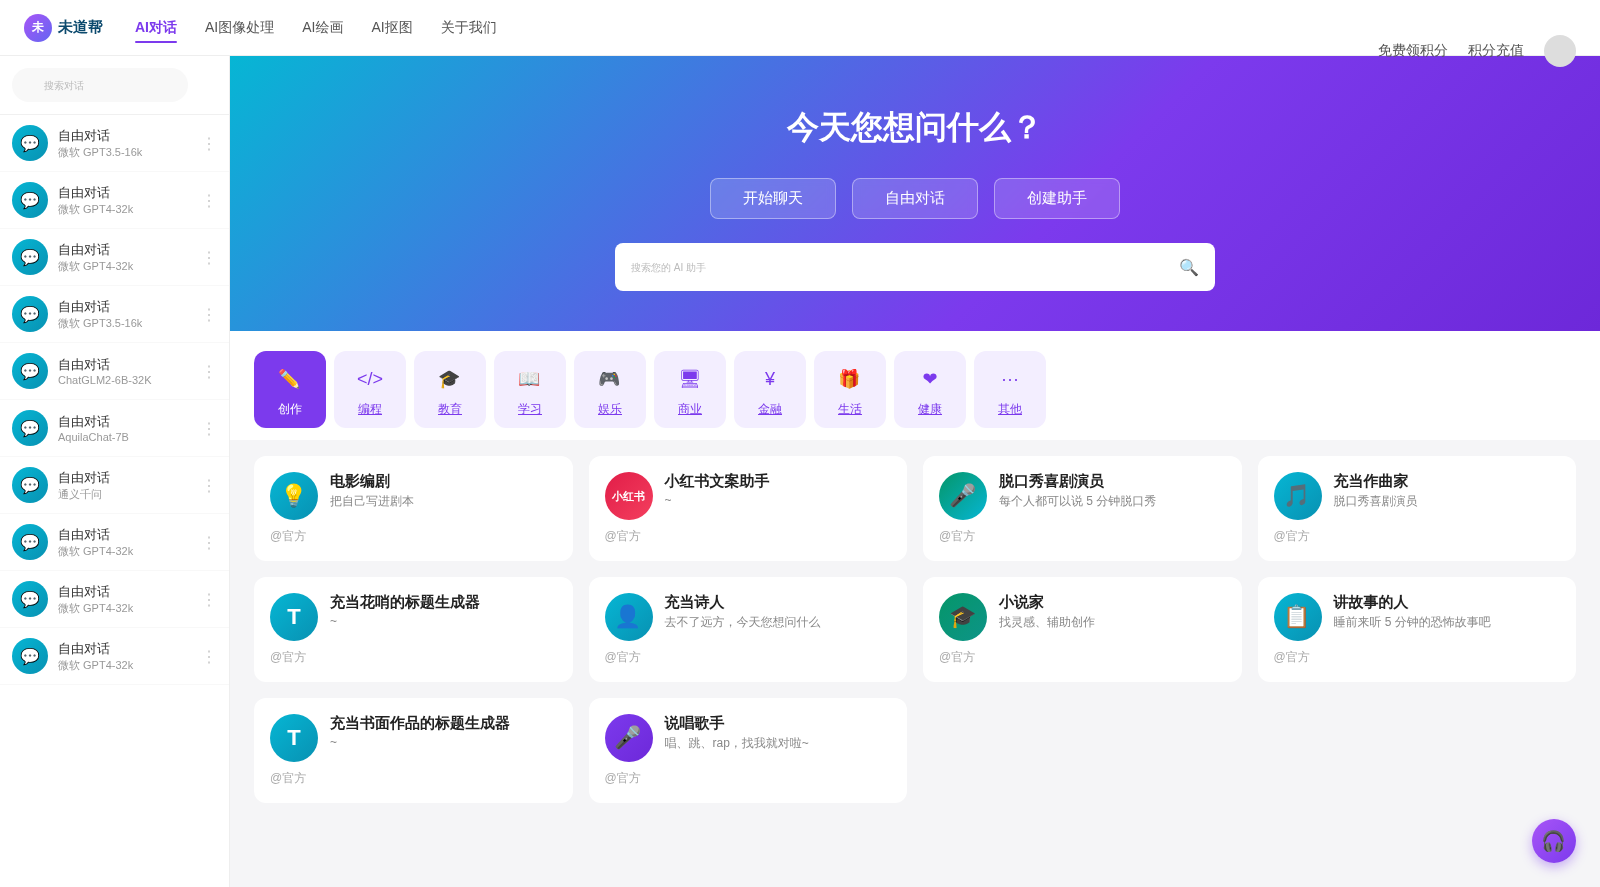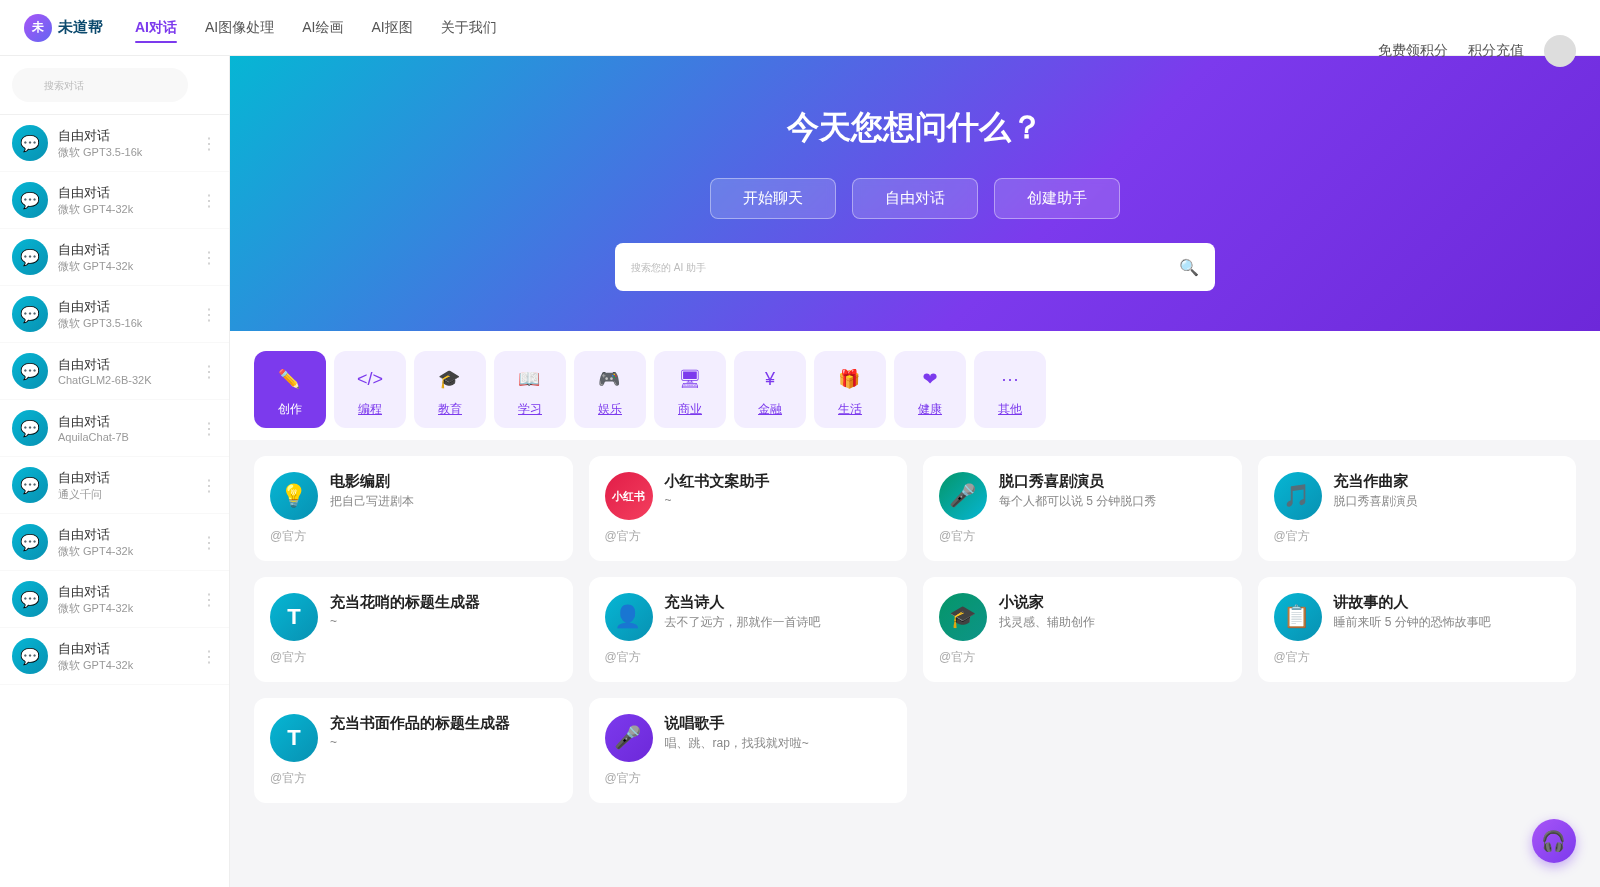--- a/index.html
+++ b/index.html
@@ -413,21 +413,21 @@
     </div>
     <div class="card-author">@官方</div>
   </div>
           <div class="card">
     <div class="card-top">
       <div class="card-avatar" style="background:linear-gradient(135deg,#06b6d4,#0891b2)">
                 <span style="font-size:22px;">👤</span>
               </div>
       <div class="card-info">
         <div class="card-title">充当诗人</div>
-        <div class="card-desc">去不了远方，那就作一首诗吧</div>
+        <div class="card-desc">去不了远方，今天您想问什么</div>
       </div>
     </div>
     <div class="card-author">@官方</div>
   </div>
           <div class="card">
     <div class="card-top">
       <div class="card-avatar" style="background:linear-gradient(135deg,#059669,#0d9488)">
                 <span style="font-size:22px;">🎓</span>
               </div>
       <div class="card-info">

